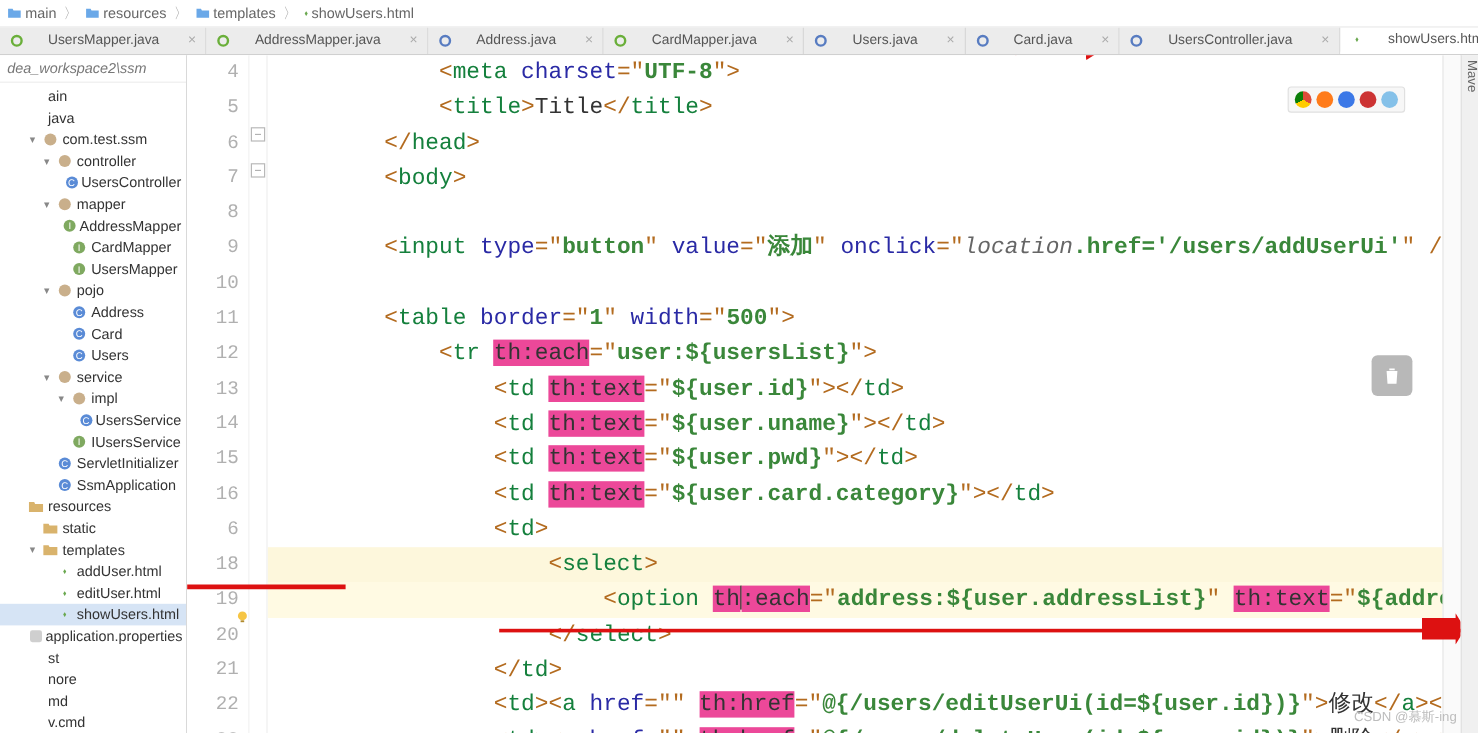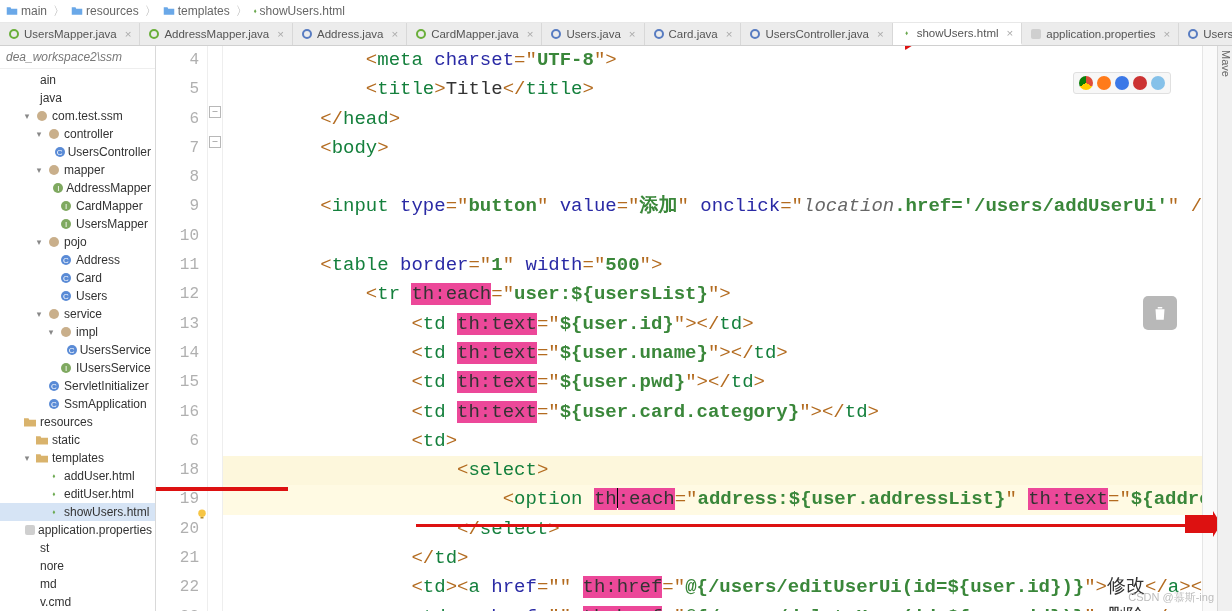--- a/index.html
+++ b/index.html
@@ -3,21 +3,21 @@
 <meta charset="utf-8">
 <style>
   html,body{margin:0;padding:0;font-family:"Segoe UI",Arial,sans-serif;font-size:12px;background:#fff;color:#333;overflow:hidden}
   .root{display:flex;flex-direction:column;width:1232px;height:611px;position:relative}
   .breadcrumb{height:22px;display:flex;align-items:center;padding:0 6px;gap:4px;background:#fff;border-bottom:1px solid #e8e8e8}
   .bc-item{display:flex;align-items:center;gap:3px;color:#666;cursor:pointer}
   .bc-sep{color:#aaa;margin:0 2px}
   .folder-icon,.file-icon{width:12px;height:12px;display:inline-block}
   .folder-icon svg,.file-icon svg{width:12px;height:12px}
   .tabs{height:22px;display:flex;align-items:stretch;background:#f2f2f2;border-bottom:1px solid #d0d0d0;overflow:hidden}
-  .tab{display:flex;align-items:center;gap:4px;padding:0 8px;border-right:1px solid #d8d8d8;color:#555;background:#ececec;cursor:pointer;white-space:nowrap;font-size:11.5px}
+  .tab{display:flex;align-items:center;gap:20px;padding:0 8px;border-right:1px solid #d8d8d8;color:#555;background:#ececec;cursor:pointer;white-space:nowrap;font-size:11.5px}
   .tab.active{background:#fff;border-bottom:2px solid #fff;position:relative}
   .tab .dot{width:12px;height:12px;display:flex;align-items:center;justify-content:center}
   .java-ring{width:10px;height:10px;border-radius:50%;border:2px solid #587cc1;box-sizing:border-box}
   .java-ring.green{border-color:#6aaf3a}
   .html-ico{font-size:10px;color:#6aa84f}
   .prop-ico{width:10px;height:10px;background:#cfcfcf;border-radius:2px}
   .body-row{flex:1;display:flex;min-height:0}
   .proj{width:155px;border-right:1px solid #d9d9d9;background:#fff;overflow:hidden;display:flex;flex-direction:column}
   .ws-head{padding:4px 6px;color:#777;border-bottom:1px solid #eee;font-style:italic}
   .tree{padding:2px 0;overflow:auto;flex:1}

